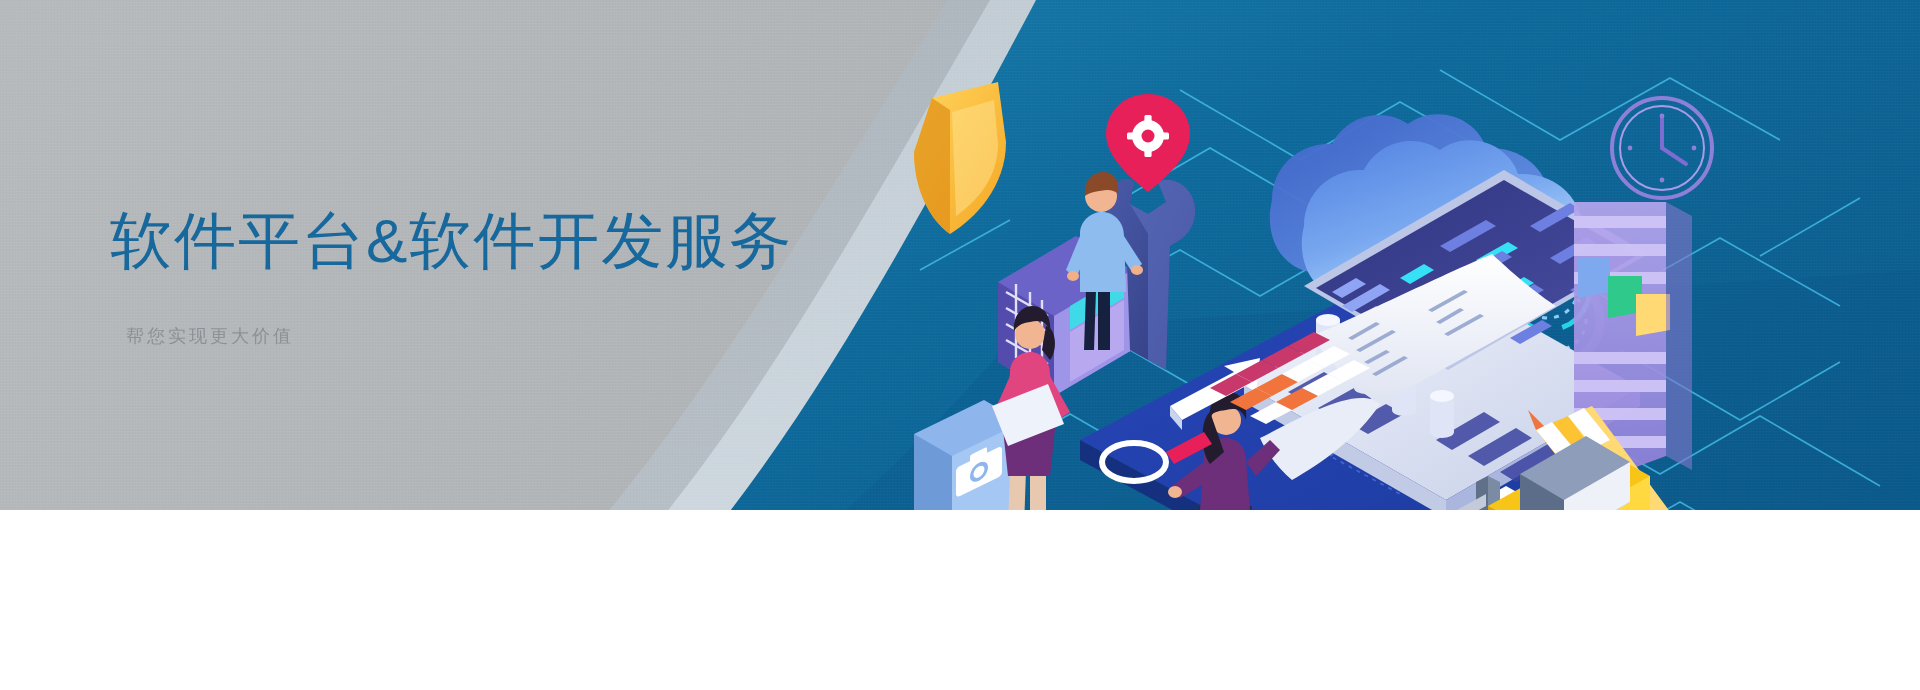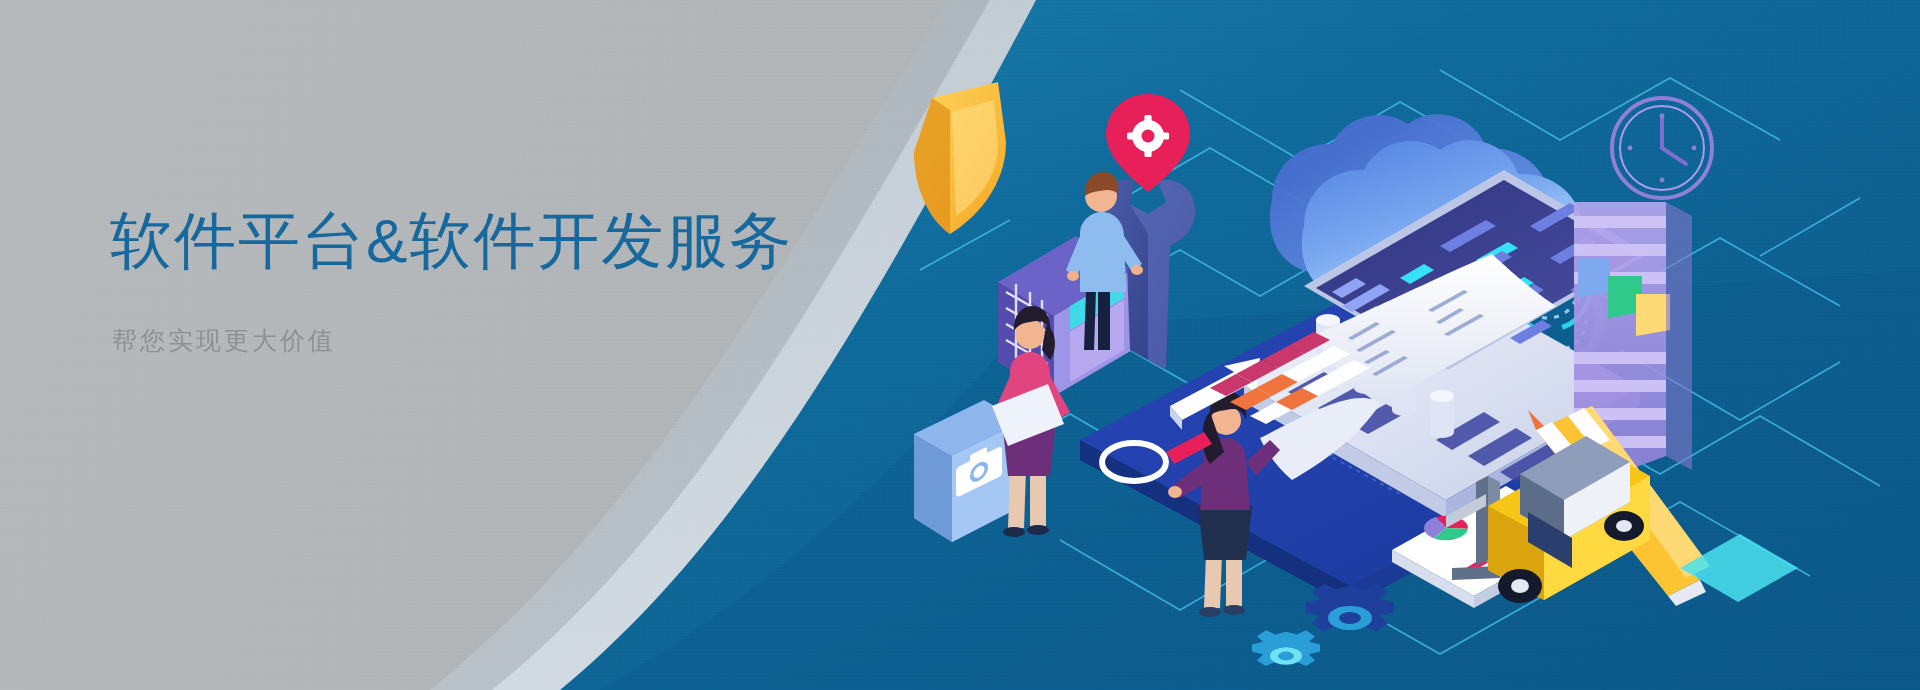--- a/index.html
+++ b/index.html
@@ -3,21 +3,21 @@
 <meta charset="utf-8">
 <style>
   html, body {
     margin: 0;
     padding: 0;
     background: #ffffff;
   }
   #banner {
     position: relative;
     width: 1920px;
-    height: 690px;
+    height: 510px;
     overflow: hidden;
     font-family: "Liberation Sans", "DejaVu Sans", sans-serif;
   }
   
   .bg-base {
     position: absolute;
     inset: 0;
     background: linear-gradient(120deg, #b6babc 0%, #b0b4b7 45%, #a9aeb2 100%);
   }
   .bg-blue-wrap {
@@ -48,22 +48,22 @@
   .headline {
     font-size: 62px;
     line-height: 1.15;
     font-weight: 500;
     color: #17689c;
     letter-spacing: 2px;
     white-space: nowrap;
     margin: 0;
   }
   .subhead {
-    margin: 48px 0 0 2px;
-    font-size: 25px;
+    margin: 48px 0 0 16px;
+    font-size: 18px;
     letter-spacing: 3px;
     color: #8d9195;
     font-weight: 400;
     white-space: nowrap;
   }
 
   
   .illus {
     position: absolute;
     left: 880px;

